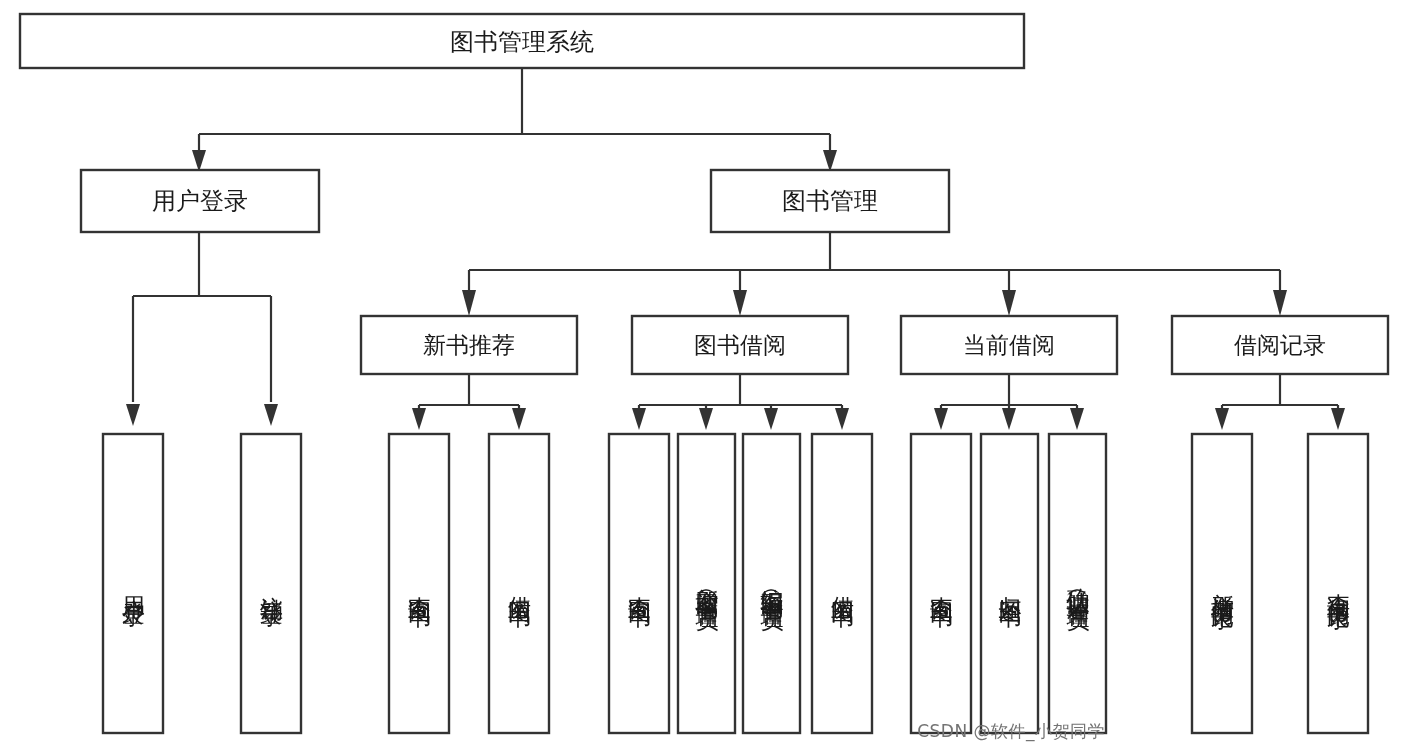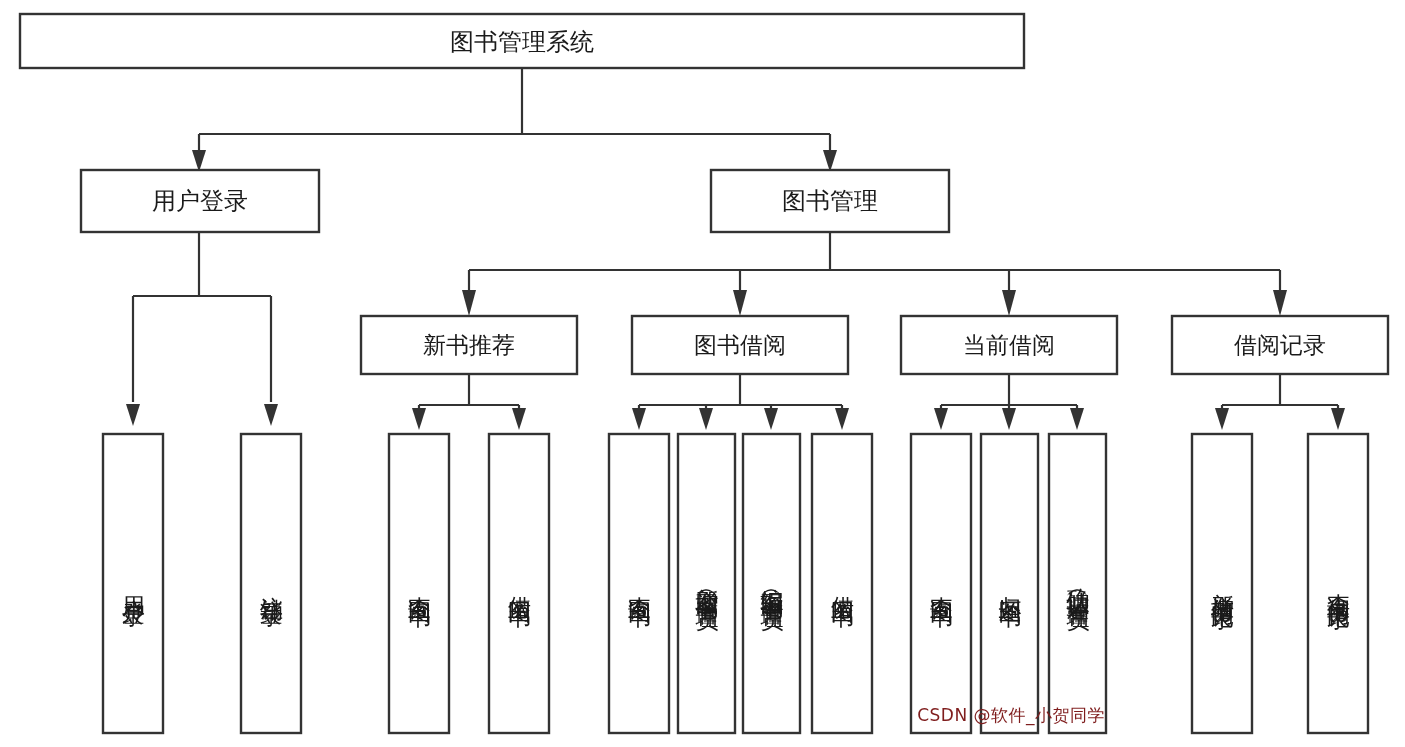--- a/index.html
+++ b/index.html
@@ -71,24 +71,24 @@
     color: #1a1a1a;
     display: flex;
     align-items: center;
     justify-content: center;
     white-space: nowrap;
     pointer-events: none;
   }
   .watermark {
     position: absolute;
     right: 8px;
-    bottom: 20px;
+    bottom: 4px;
     font-family: "DejaVu Sans", "Liberation Sans", sans-serif;
     font-size: 17px;
-    color: #7f1d1d;
+    color: #737373;
     white-space: nowrap;
     letter-spacing: 0.5px;
   }
 </style>
 </head>
 <body>
 
 <div id="diagram-root">
 
   <svg id="tree-svg" viewBox="0 0 1405 747">

